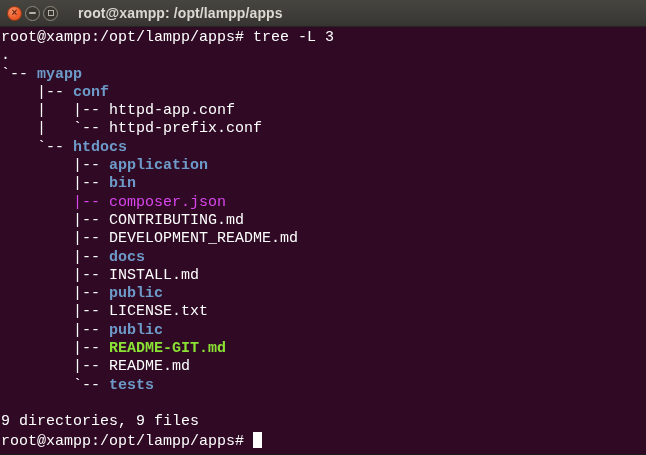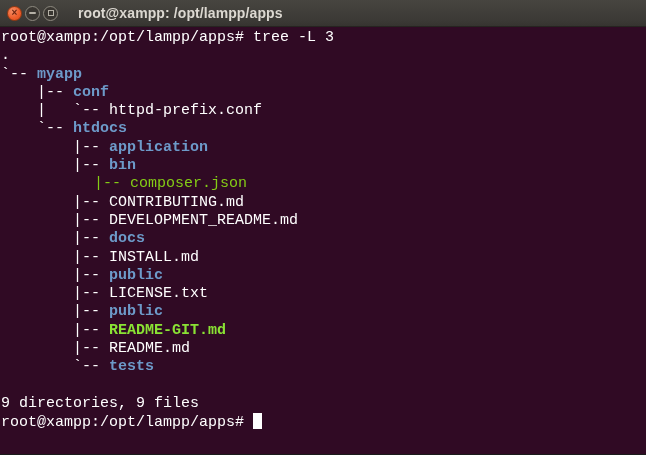--- a/index.html
+++ b/index.html
@@ -68,25 +68,26 @@
       </button>
     </div>
     <div class="title-text" style="color: rgb(220, 216, 209);">root@xampp: /opt/lampp/apps</div>
   </div>
   <div class="terminal" style="background: rgb(48, 10, 36);">
     <div>
         <div class="line"><span style="color: rgb(255, 255, 255);">root@xampp:/opt/lampp/apps# tree -L 3</span></div>
         <div class="line"><span style="color: rgb(255, 255, 255);">.</span></div>
         <div class="line"><span style="color: rgb(255, 255, 255);">`-- </span><span class="b" style="color: rgb(109, 154, 201);">myapp</span></div>
         <div class="line"><span style="color: rgb(255, 255, 255);">    |-- </span><span class="b" style="color: rgb(109, 154, 201);">conf</span></div>
+        <div class="line"><span style="color: rgb(255, 255, 255);">    |   |-- httpd-app.conf</span></div>
         <div class="line"><span style="color: rgb(255, 255, 255);">    |   `-- httpd-prefix.conf</span></div>
         <div class="line"><span style="color: rgb(255, 255, 255);">    `-- </span><span class="b" style="color: rgb(109, 154, 201);">htdocs</span></div>
         <div class="line"><span style="color: rgb(255, 255, 255);">        |-- </span><span class="b" style="color: rgb(109, 154, 201);">application</span></div>
         <div class="line"><span style="color: rgb(255, 255, 255);">        |-- </span><span class="b" style="color: rgb(109, 154, 201);">bin</span></div>
-        <div class="line"><span style="color: #84cc16; margin-left: 21px;">        |-- composer.json</span></div>
+        <div class="line"><span style="color: #d946ef;">        |-- composer.json</span></div>
         <div class="line"><span style="color: rgb(255, 255, 255);">        |-- CONTRIBUTING.md</span></div>
         <div class="line"><span style="color: rgb(255, 255, 255);">        |-- DEVELOPMENT_README.md</span></div>
         <div class="line"><span style="color: rgb(255, 255, 255);">        |-- </span><span class="b" style="color: rgb(109, 154, 201);">docs</span></div>
         <div class="line"><span style="color: rgb(255, 255, 255);">        |-- INSTALL.md</span></div>
         <div class="line"><span style="color: rgb(255, 255, 255);">        |-- </span><span class="b" style="color: rgb(109, 154, 201);">public</span></div>
         <div class="line"><span style="color: rgb(255, 255, 255);">        |-- LICENSE.txt</span></div>
         <div class="line"><span style="color: rgb(255, 255, 255);">        |-- </span><span class="b" style="color: rgb(109, 154, 201);">public</span></div>
         <div class="line"><span style="color: rgb(255, 255, 255);">        |-- </span><span class="b" style="color: rgb(138, 226, 52);">README-GIT.md</span></div>
         <div class="line"><span style="color: rgb(255, 255, 255);">        |-- README.md</span></div>
         <div class="line"><span style="color: rgb(255, 255, 255);">        `-- </span><span class="b" style="color: rgb(109, 154, 201); margin-top: 9px;">tests</span></div>

